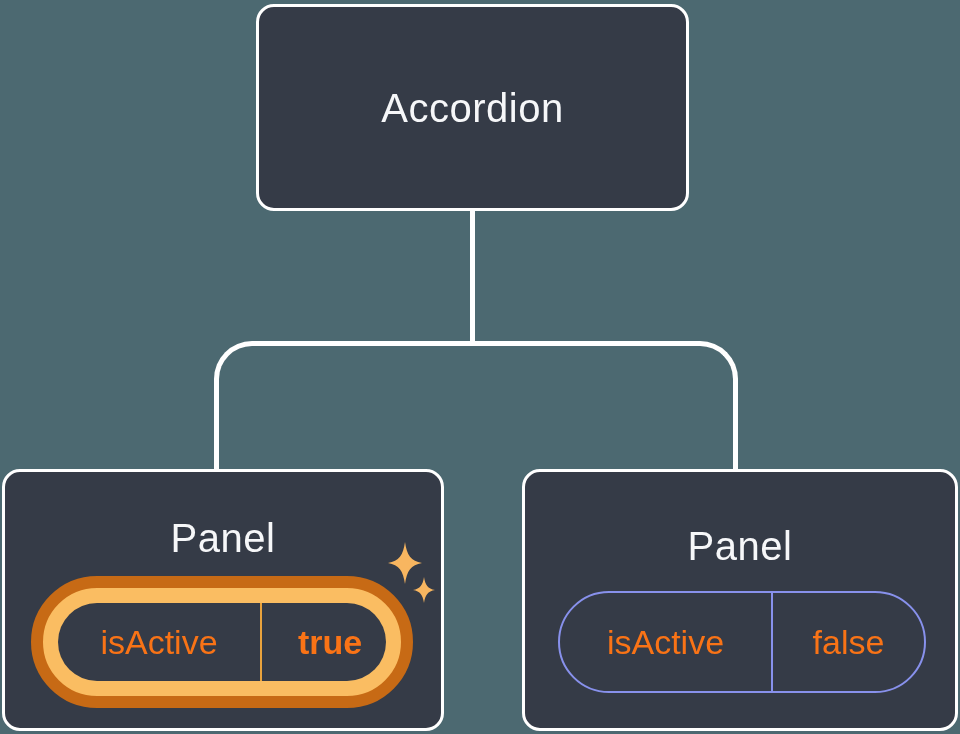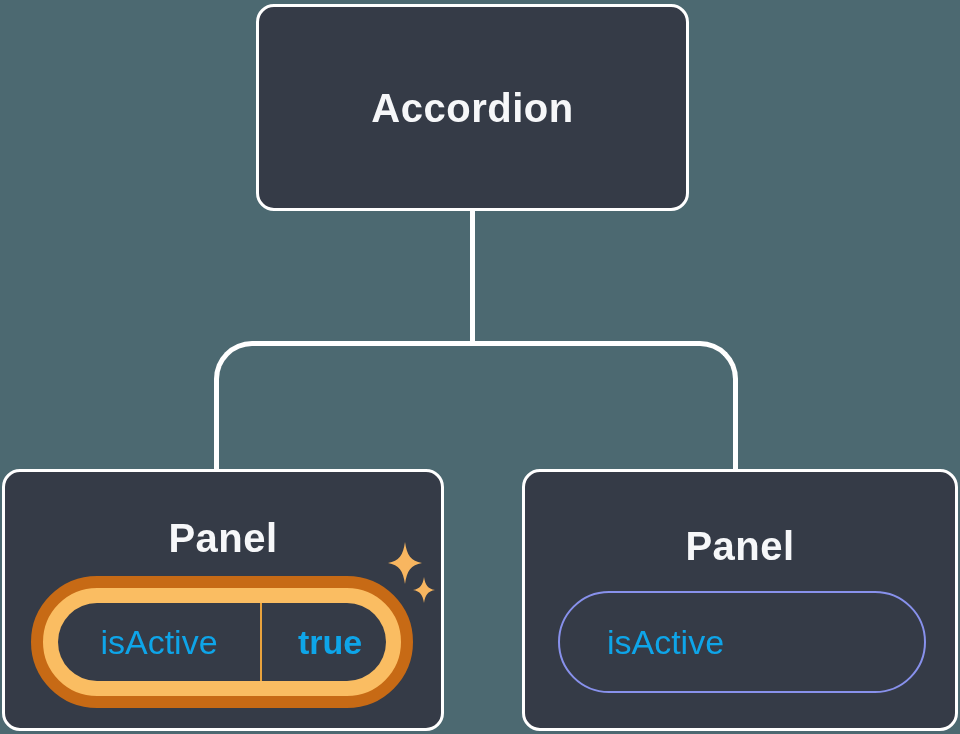--- a/index.html
+++ b/index.html
@@ -45,21 +45,21 @@
     left: 256px; top: 4px;
     width: 433px; height: 207px;
     display: flex; align-items: center; justify-content: center;
   }
   .node-panel-left  { left: 2px;   top: 469px; width: 442px; height: 262px; }
   .node-panel-right { left: 522px; top: 469px; width: 436px; height: 262px; }
 
   .node-title {
     color: #F6F7F9;
     font-size: 40px;
-    font-weight: 700;
+    font-weight: 400;
     letter-spacing: 0.5px;
     line-height: 1;
   }
   .panel-title {
     position: absolute;
     left: 0; right: 0;
     text-align: center;
   }
   .node-panel-left  .panel-title { top: 46px; }
   .node-panel-right .panel-title { top: 54px; }
@@ -98,21 +98,21 @@
     align-items: stretch;
     overflow: hidden;
   }
   .pill-inactive .cell-name  { width: 211px; }
   .pill-inactive .cell-value { flex: 1; border-left: 2px solid #8891EC; }
 
   .pill-cell {
     display: flex;
     align-items: center;
     justify-content: center;
-    color: #0ea5e9;
+    color: #f97316;
     font-size: 34px;
     font-weight: 400;
   }
   .pill-value-bold { font-weight: 700; padding-left: 12px; }
 
   
   .sparkles {
     position: absolute;
     left: 368px; top: 58px;
     z-index: 2;
@@ -144,16 +144,17 @@
       <path fill="#F8B660" d="M32 12 C33.8 25, 38 31.2, 49 33 C38 34.8, 33.8 41, 32 54 C30.2 41, 26 34.8, 15 33 C26 31.2, 30.2 25, 32 12 Z"></path>
       <path fill="#F8B660" d="M51 47 C52.2 55, 54.8 58.8, 62 60 C54.8 61.2, 52.2 65, 51 73 C49.8 65, 47.2 61.2, 40 60 C47.2 58.8, 49.8 55, 51 47 Z"></path>
     </svg>
   </div>
 
   <div class="node node-panel-right">
     <div class="node-title panel-title">Panel</div>
 
     <div class="pill-inactive">
       <div class="pill-cell cell-name">isActive</div>
+      <div class="pill-cell cell-value">false</div>
     </div>
   </div>
 
 </div>
 
 </body></html>

